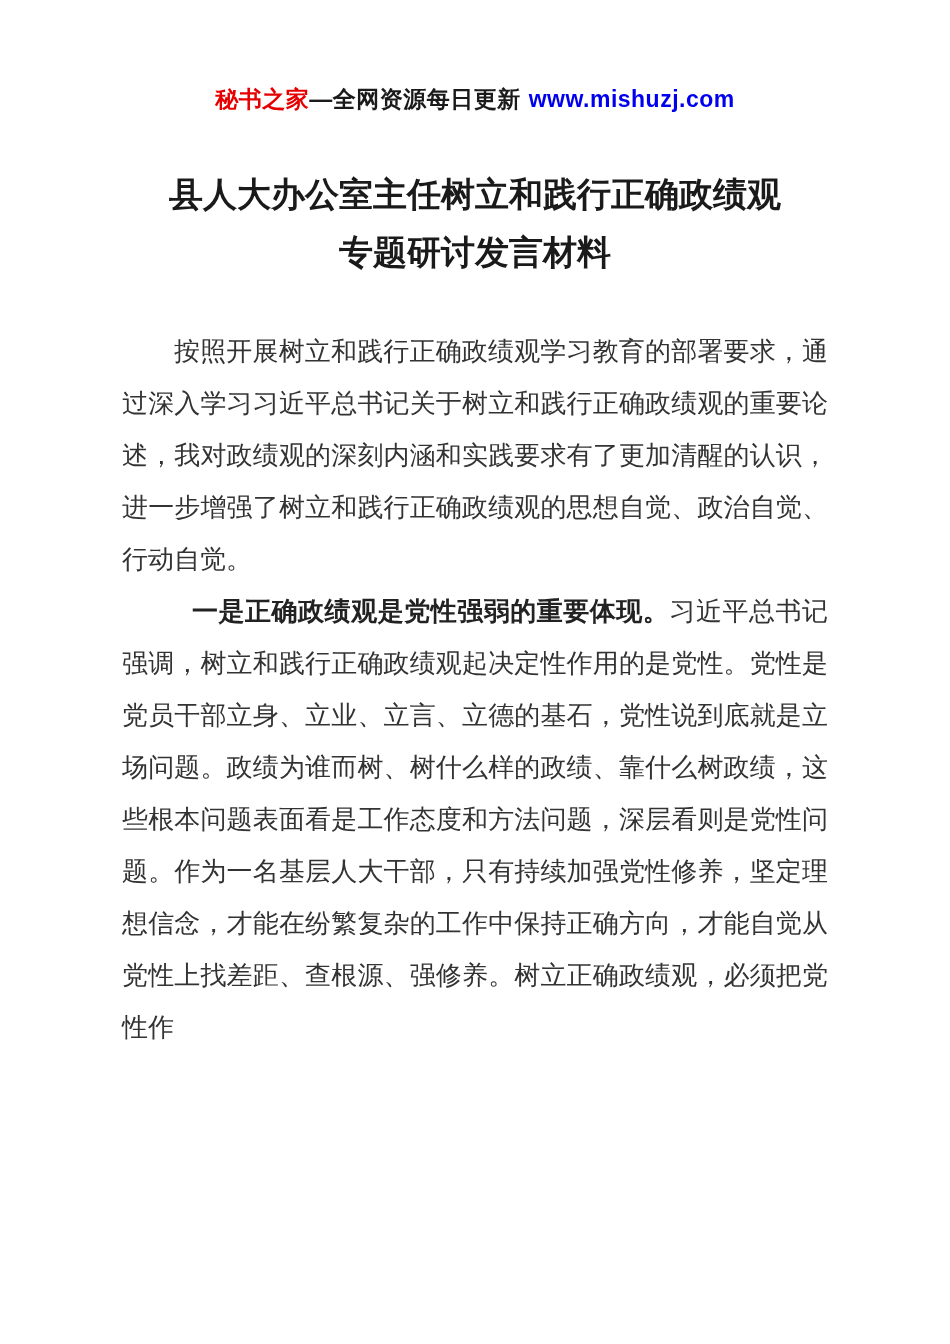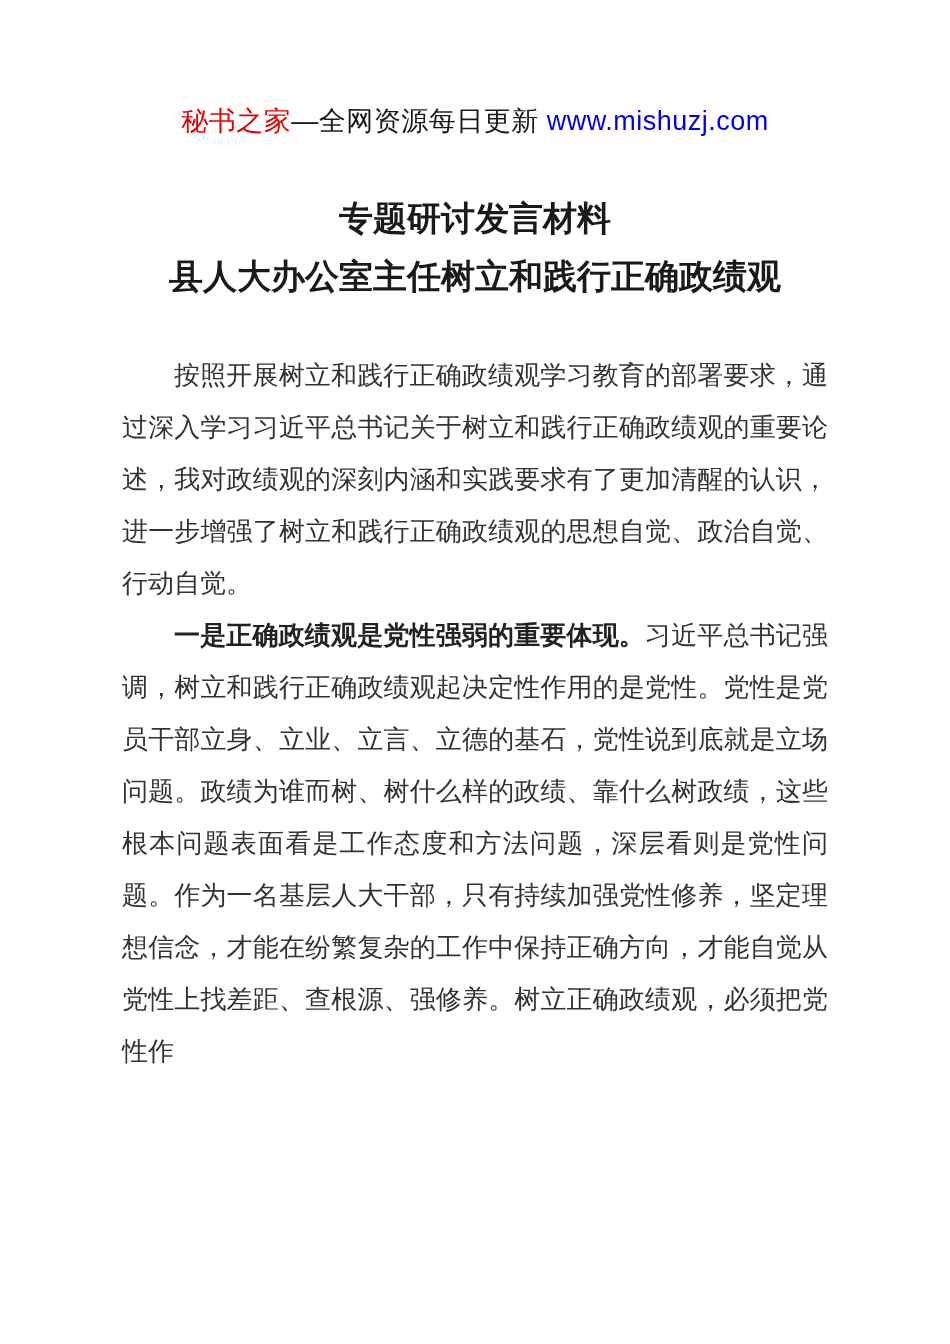--- a/index.html
+++ b/index.html
@@ -12,26 +12,25 @@
     position: relative;
     width: 950px;
     height: 1344px;
     box-sizing: border-box;
     padding: 84px 122px 0 122px;
     background: #ffffff;
     overflow: hidden;
   }
   .site-header {
     text-align: center;
-    font-size: 27px;
-    font-weight: normal;
+    font-size: 23px;
+    font-weight: bold;
     color: #1a1a1a;
     letter-spacing: 0.5px;
     white-space: nowrap;
-    margin-top: 19px;
   }
   .site-name {
     color: #e60000;
   }
   .site-tagline {
     color: #1a1a1a;
   }
   .site-url {
     color: #0000ee;
     text-decoration: none;
@@ -56,34 +55,35 @@
     text-align: justify;
   }
   .content p {
     margin: 0;
     padding: 0;
     text-indent: 2em;
   }
   .bold {
     font-weight: bold;
     color: #222222;
+    margin-left: 18px;
   }
 </style>
 </head>
 <body>
 
 <div class="page">
 
   <div class="site-header">
     <span class="site-name">秘书之家</span><span class="site-tagline">—全网资源每日更新</span><a class="site-url" href="#">www.mishuzj.com</a>
   </div>
 
   <h1 class="doc-title">
+    <span class="title-line">县人大办公室主任树立和践行正确政绩观</span>
     <span class="title-line">专题研讨发言材料</span>
-    <span class="title-line">县人大办公室主任树立和践行正确政绩观</span>
   </h1>
 
   <div class="content">
     <p>按照开展树立和践行正确政绩观学习教育的部署要求，通过深入学习习近平总书记关于树立和践行正确政绩观的重要论述，我对政绩观的深刻内涵和实践要求有了更加清醒的认识，进一步增强了树立和践行正确政绩观的思想自觉、政治自觉、行动自觉。</p>
     <p><span class="bold">一是正确政绩观是党性强弱的重要体现。</span><span>习近平总书记强调，树立和践行正确政绩观起决定性作用的是党性。党性是党员干部立身、立业、立言、立德的基石，党性说到底就是立场问题。政绩为谁而树、树什么样的政绩、靠什么树政绩，这些根本问题表面看是工作态度和方法问题，深层看则是党性问题。作为一名基层人大干部，只有持续加强党性修养，坚定理想信念，才能在纷繁复杂的工作中保持正确方向，才能自觉从党性上找差距、查根源、强修养。树立正确政绩观，必须把党性作</span></p>
   </div>
 
 </div>
 
 </body></html>

